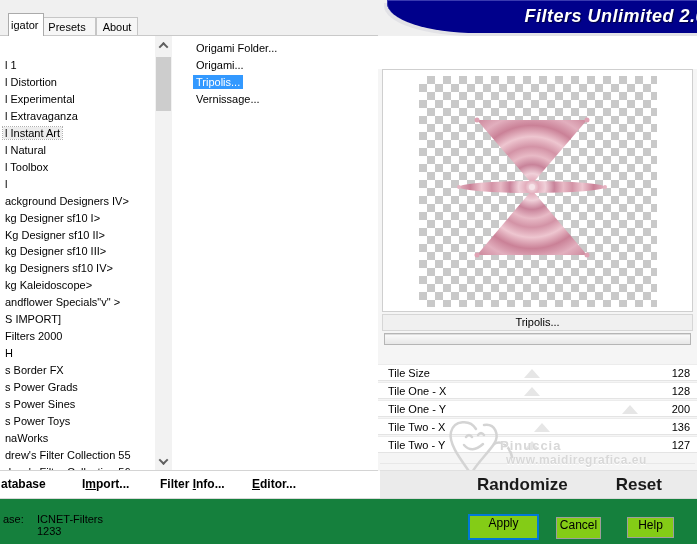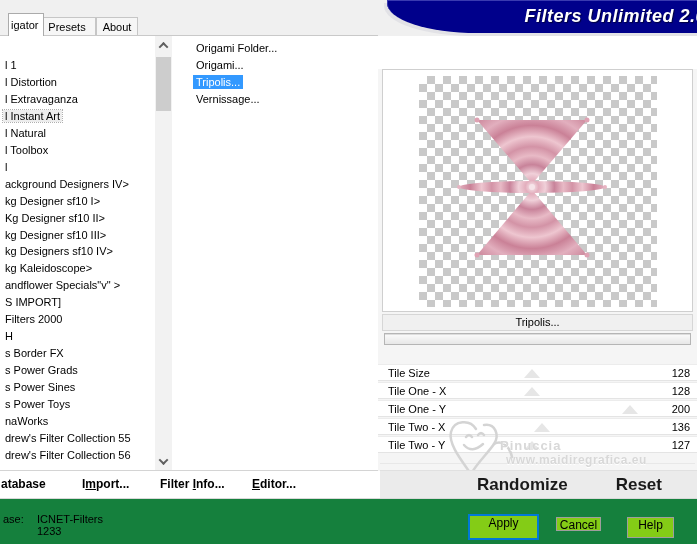--- a/index.html
+++ b/index.html
@@ -93,21 +93,21 @@
 
   
   .statusbar{position:absolute;left:0;top:498px;width:697px;height:46px;background:#15803d;
      border-top:1px solid #d9d9d9;}
   .st-label{position:absolute;left:3px;top:14px;}
   .st-db{position:absolute;left:37px;top:14px;}
   .st-count{position:absolute;left:37px;top:26px;}
   .btn{position:absolute;background:#84cc16;border:1px solid #9e9e9e;font-size:12px;
        font-family:"Liberation Sans",sans-serif;text-align:center;cursor:default;}
   .btn-apply{left:468px;top:514px;width:71px;height:26px;border:2px solid var(--blue-border);}
-  .btn-cancel{left:556px;top:517px;width:45px;height:14px;}
+  .btn-cancel{left:556px;top:517px;width:45px;height:22px;}
   .btn-help{left:627px;top:517px;width:47px;height:21px;}
 </style>
 </head>
 <body>
 
 <div class="app">
 
   <div class="banner">
     <span class="banner-title">Filters Unlimited 2.0</span>
   </div>
@@ -115,20 +115,21 @@
   <div class="tab tab-nav">igator</div>
   <div class="tab tab-presets">Presets</div>
   <div class="tab tab-about">About</div>
   <div class="tabline"></div>
 
   <div class="content">
 
     <div class="cat-list" id="cat-list">
         <div class="cat-item"><span>l 1</span></div>
         <div class="cat-item"><span>l Distortion</span></div>
+        <div class="cat-item"><span>l Experimental</span></div>
         <div class="cat-item"><span>l Extravaganza</span></div>
         <div class="cat-item selected"><span>l Instant Art</span></div>
         <div class="cat-item"><span>l Natural</span></div>
         <div class="cat-item"><span>l Toolbox</span></div>
         <div class="cat-item"><span>l</span></div>
         <div class="cat-item"><span>ackground Designers IV&gt;</span></div>
         <div class="cat-item"><span>kg Designer sf10 I&gt;</span></div>
         <div class="cat-item"><span>Kg Designer sf10 II&gt;</span></div>
         <div class="cat-item"><span>kg Designer sf10 III&gt;</span></div>
         <div class="cat-item"><span>kg Designers sf10 IV&gt;</span></div>

